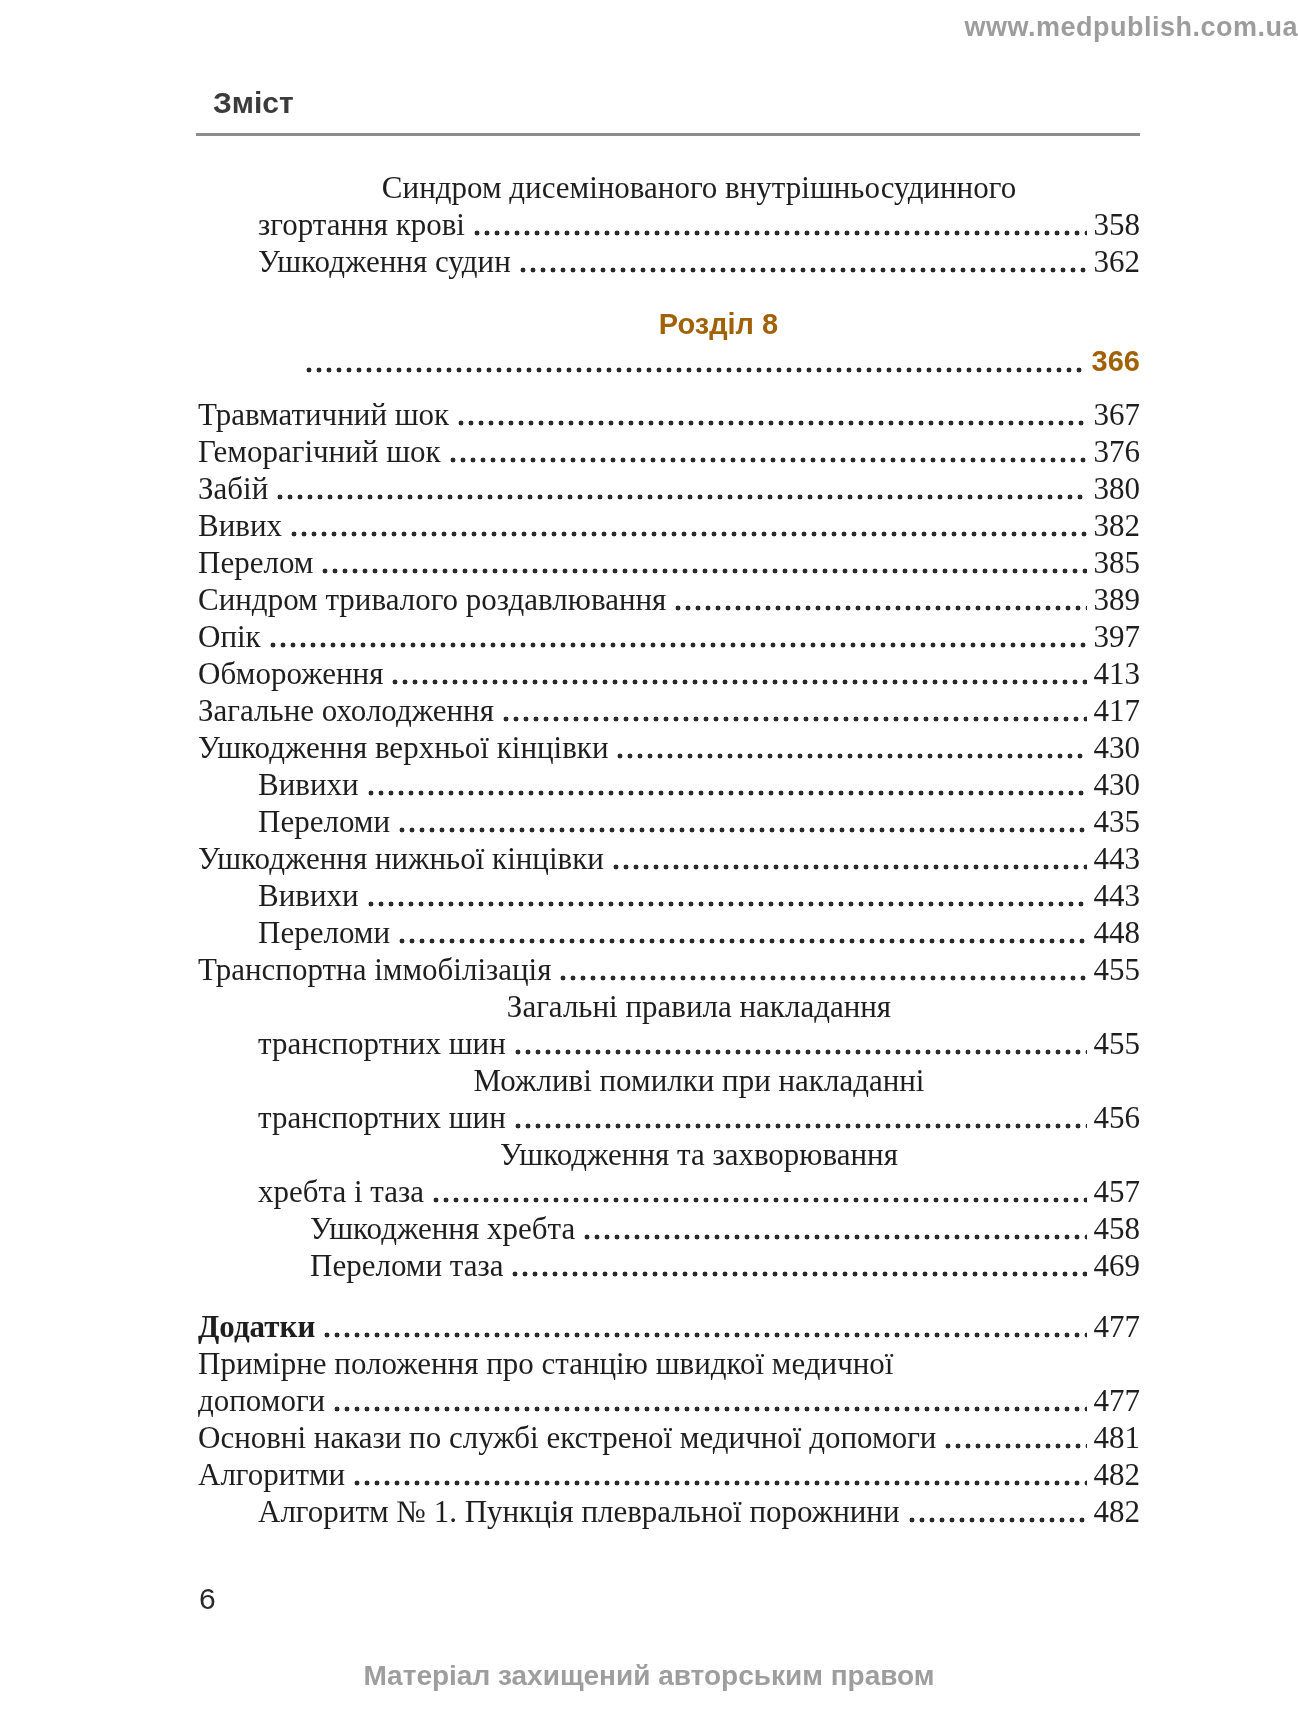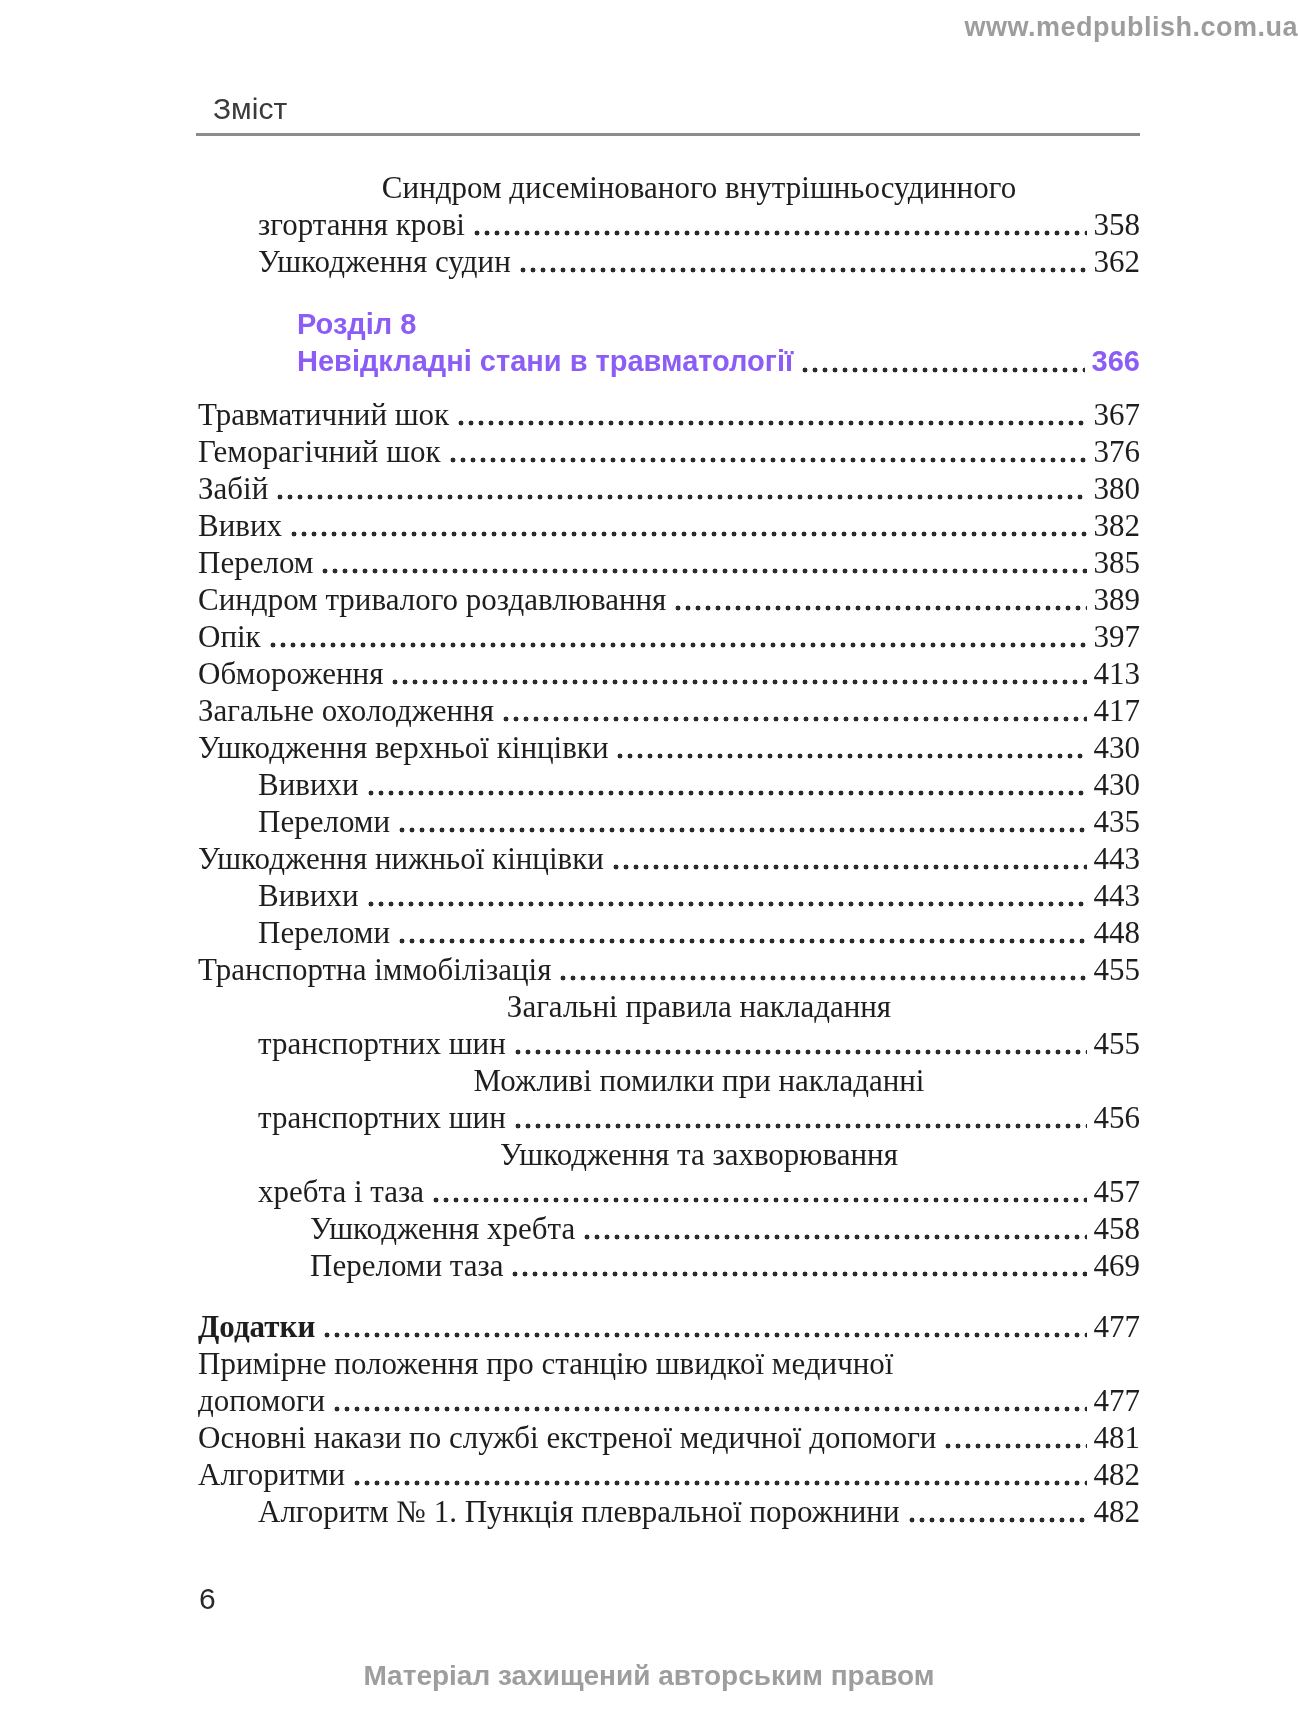--- a/index.html
+++ b/index.html
@@ -23,25 +23,25 @@
     width: 100%;
     text-align: right;
     font-family: "Liberation Sans", sans-serif;
     font-weight: bold;
     font-size: 27px;
     letter-spacing: 0.5px;
     color: #9d9d9d;
   }
   .heading {
     position: absolute;
-    top: 92px;
+    top: 86px;
     left: 213px;
     font-family: "Liberation Sans", sans-serif;
     font-size: 30px;
-    font-weight: 400;
+    font-weight: 700;
     color: #3b3b3b;
   }
   .heading-rule {
     position: absolute;
     top: 133px;
     left: 196px;
     width: 944px;
     height: 3px;
     background: #8c8c8c;
   }
@@ -58,21 +58,22 @@
     font-size: 31px;
     white-space: nowrap;
   }
   .toc-row.indent-1 { padding-left: 60px; justify-content: center; }
   .toc-row.indent-2 { padding-left: 112px; }
   .toc-row.chapter {
     padding-left: 99px;
     font-family: "Liberation Sans", sans-serif;
     font-weight: 600;
     font-size: 29px;
-    color: #8b5cf6;
+    color: #a16207;
+    justify-content: center;
   }
   .toc-row.boldline .toc-text {
     font-weight: bold;
   }
   .toc-row.gap-ch { margin-top: 26px; }
   .toc-row.gap-sec { margin-top: 16px; }
   .toc-row.gap-app { margin-top: 24px; }
   .toc-text { flex: 0 0 auto; }
   .dot-leader {
     flex: 1 1 auto;
@@ -130,21 +131,20 @@
       </div>
       <div class="toc-row indent-1">
         <span class="toc-text">Ушкодження судин</span>
         <span class="dot-leader"></span>
         <span class="toc-page">362</span>
       </div>
       <div class="toc-row indent-0 chapter gap-ch">
         <span class="toc-text">Розділ 8</span>
       </div>
       <div class="toc-row indent-0 chapter">
-        <span class="toc-text">Невідкладні стани в травматології</span>
         <span class="dot-leader"></span>
         <span class="toc-page">366</span>
       </div>
       <div class="toc-row indent-0 gap-sec">
         <span class="toc-text">Травматичний шок</span>
         <span class="dot-leader"></span>
         <span class="toc-page">367</span>
       </div>
       <div class="toc-row indent-0">
         <span class="toc-text">Геморагічний шок</span>

